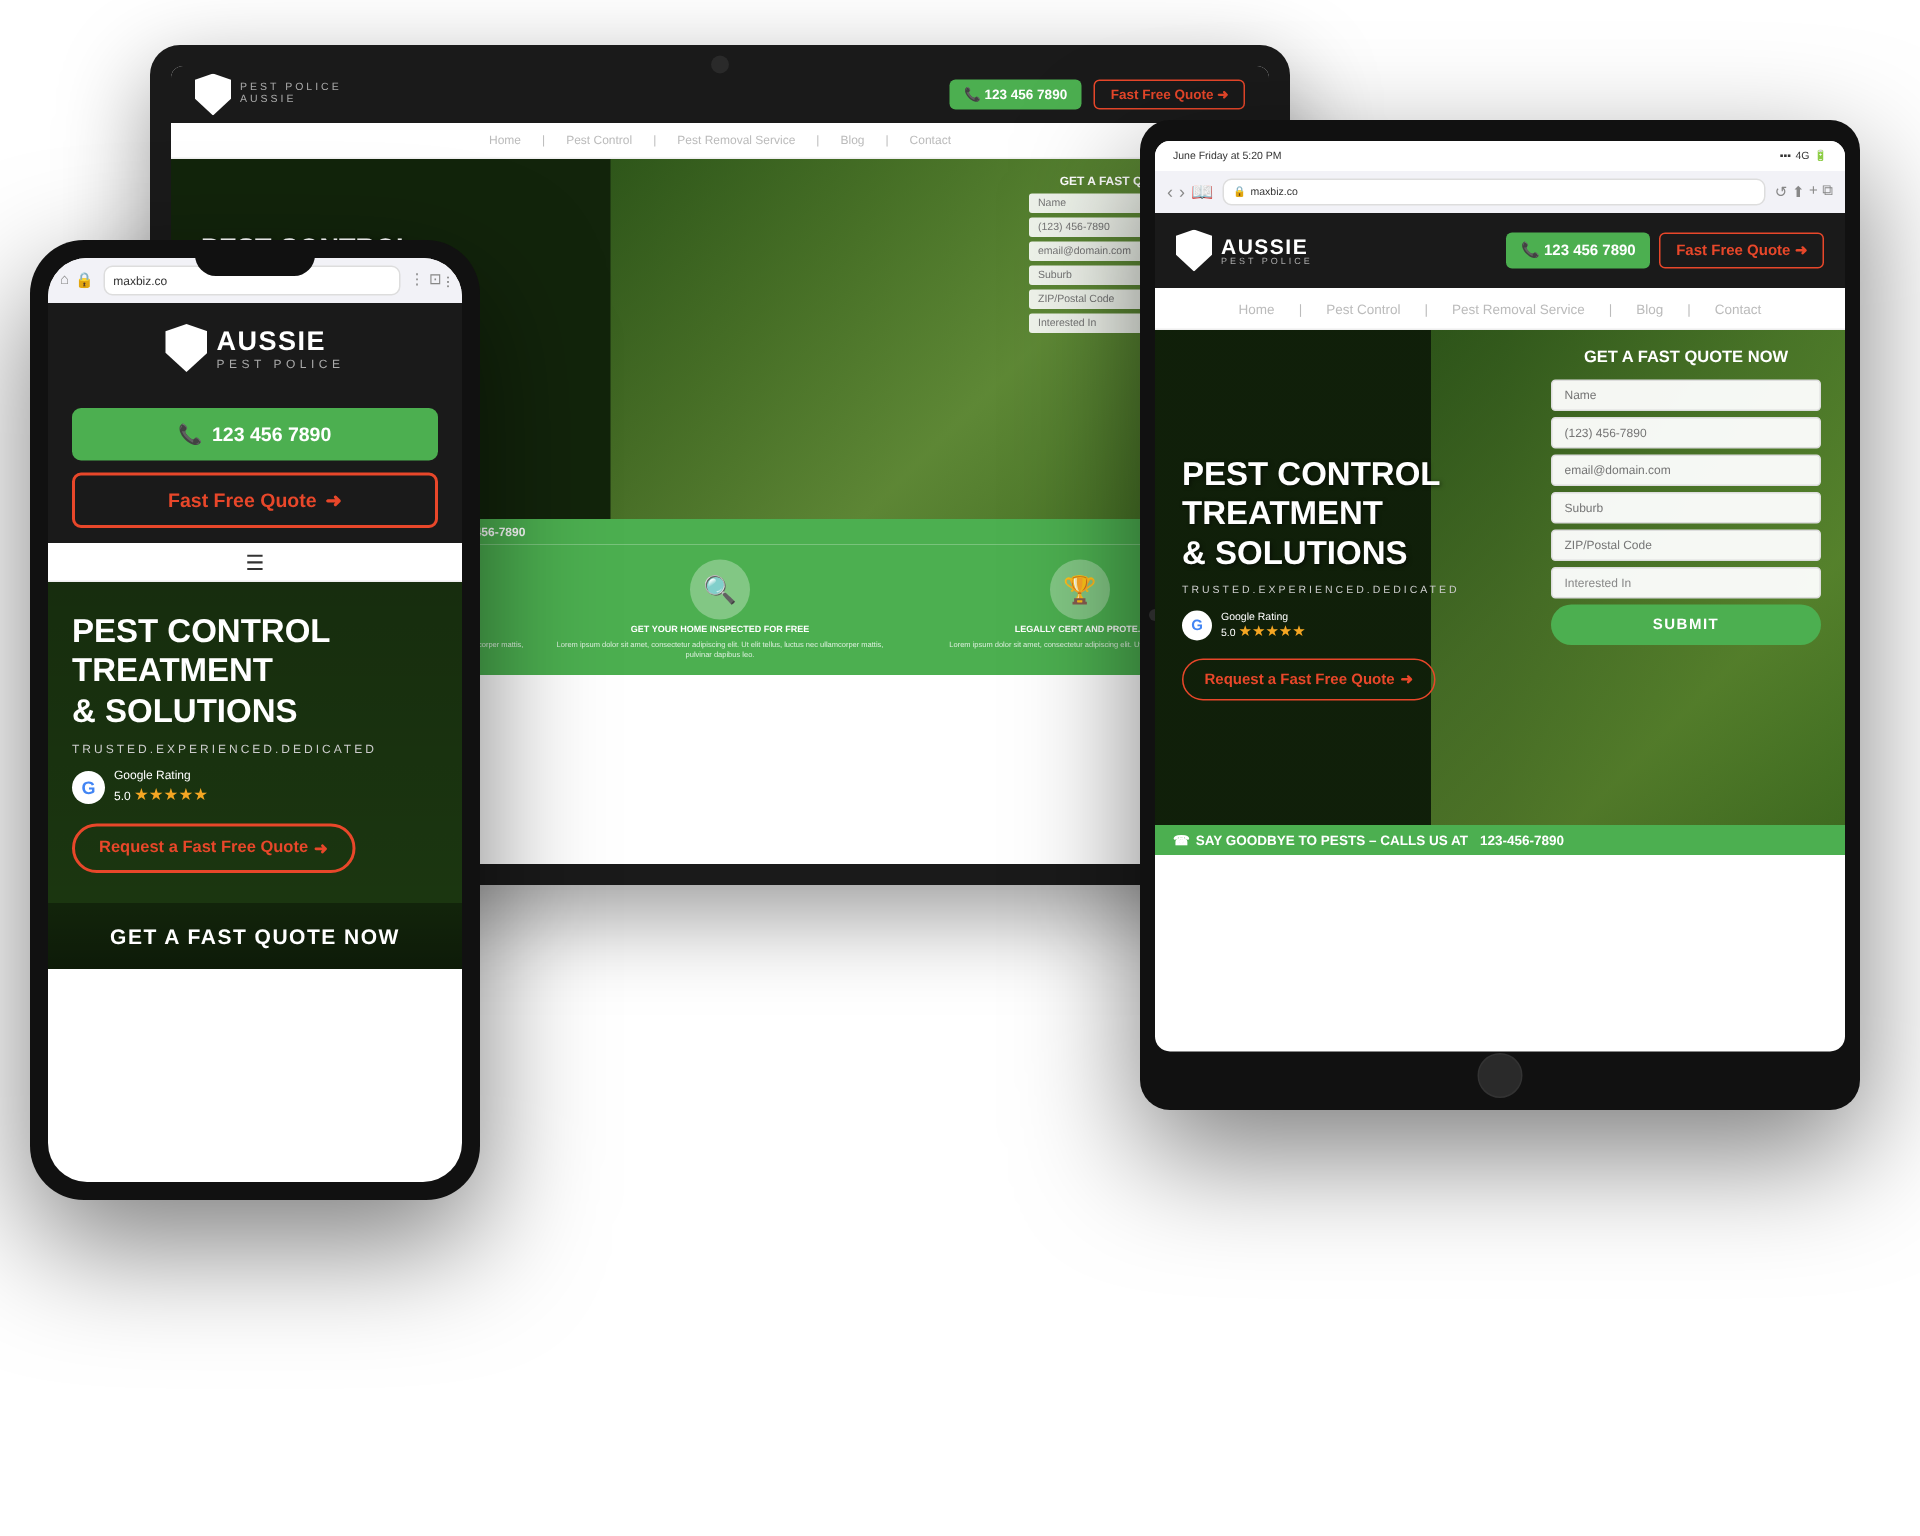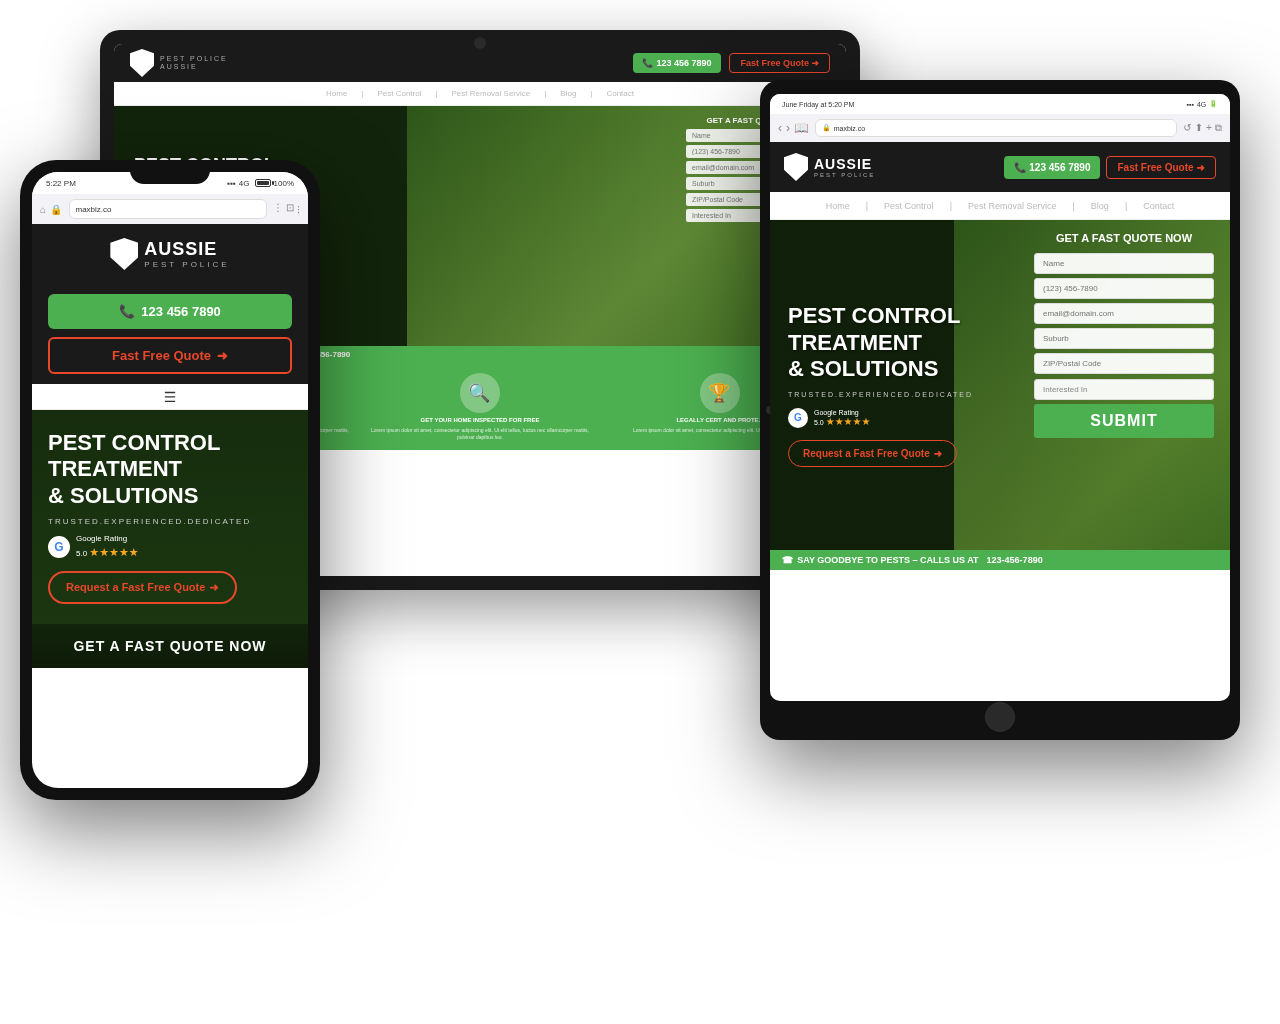--- a/index.html
+++ b/index.html
@@ -771,22 +771,22 @@
       color: #888;
       margin-bottom: 4px;
       appearance: none;
     }
     .tp-submit-btn {
       width: 100%;
       background: #4CAF50;
       color: #fff;
       border: none;
       padding: 8px;
-      border-radius: 3px;
-      font-size: 16px;
+      border-radius: 14px;
+      font-size: 10px;
       font-weight: 900;
       letter-spacing: 1px;
       cursor: pointer;
       text-transform: uppercase;
     }
 
     .tp-ticker {
       background: #4CAF50;
       color: #fff;
       font-size: 9px;
@@ -891,31 +891,20 @@
           <div class="feature-desc">Lorem ipsum dolor sit amet, consectetur adipiscing elit. Ut elit tellus, luctus nec</div>
         </div>
       </div>
     </div>
   </div>
 
   <div class="phone">
     <div class="phone-notch"></div>
     <div class="phone-screen">
 
-      <div class="phone-status-bar">
-        <span>5:22 PM</span>
-        <div class="phone-status-right">
-          <span>▪▪▪</span>
-          <span>4G</span>
-          <div class="battery-phone">
-            <div class="battery-phone-fill"></div>
-          </div>
-          <span>100%</span>
-        </div>
-      </div>
 
       <div class="phone-browser-bar">
         <div class="phone-browser-icons">
           <span>⌂</span>
           <span>🔒</span>
         </div>
         <div class="phone-url-bar">
           <span>maxbiz.co</span>
         </div>
         <div class="phone-url-icons">

